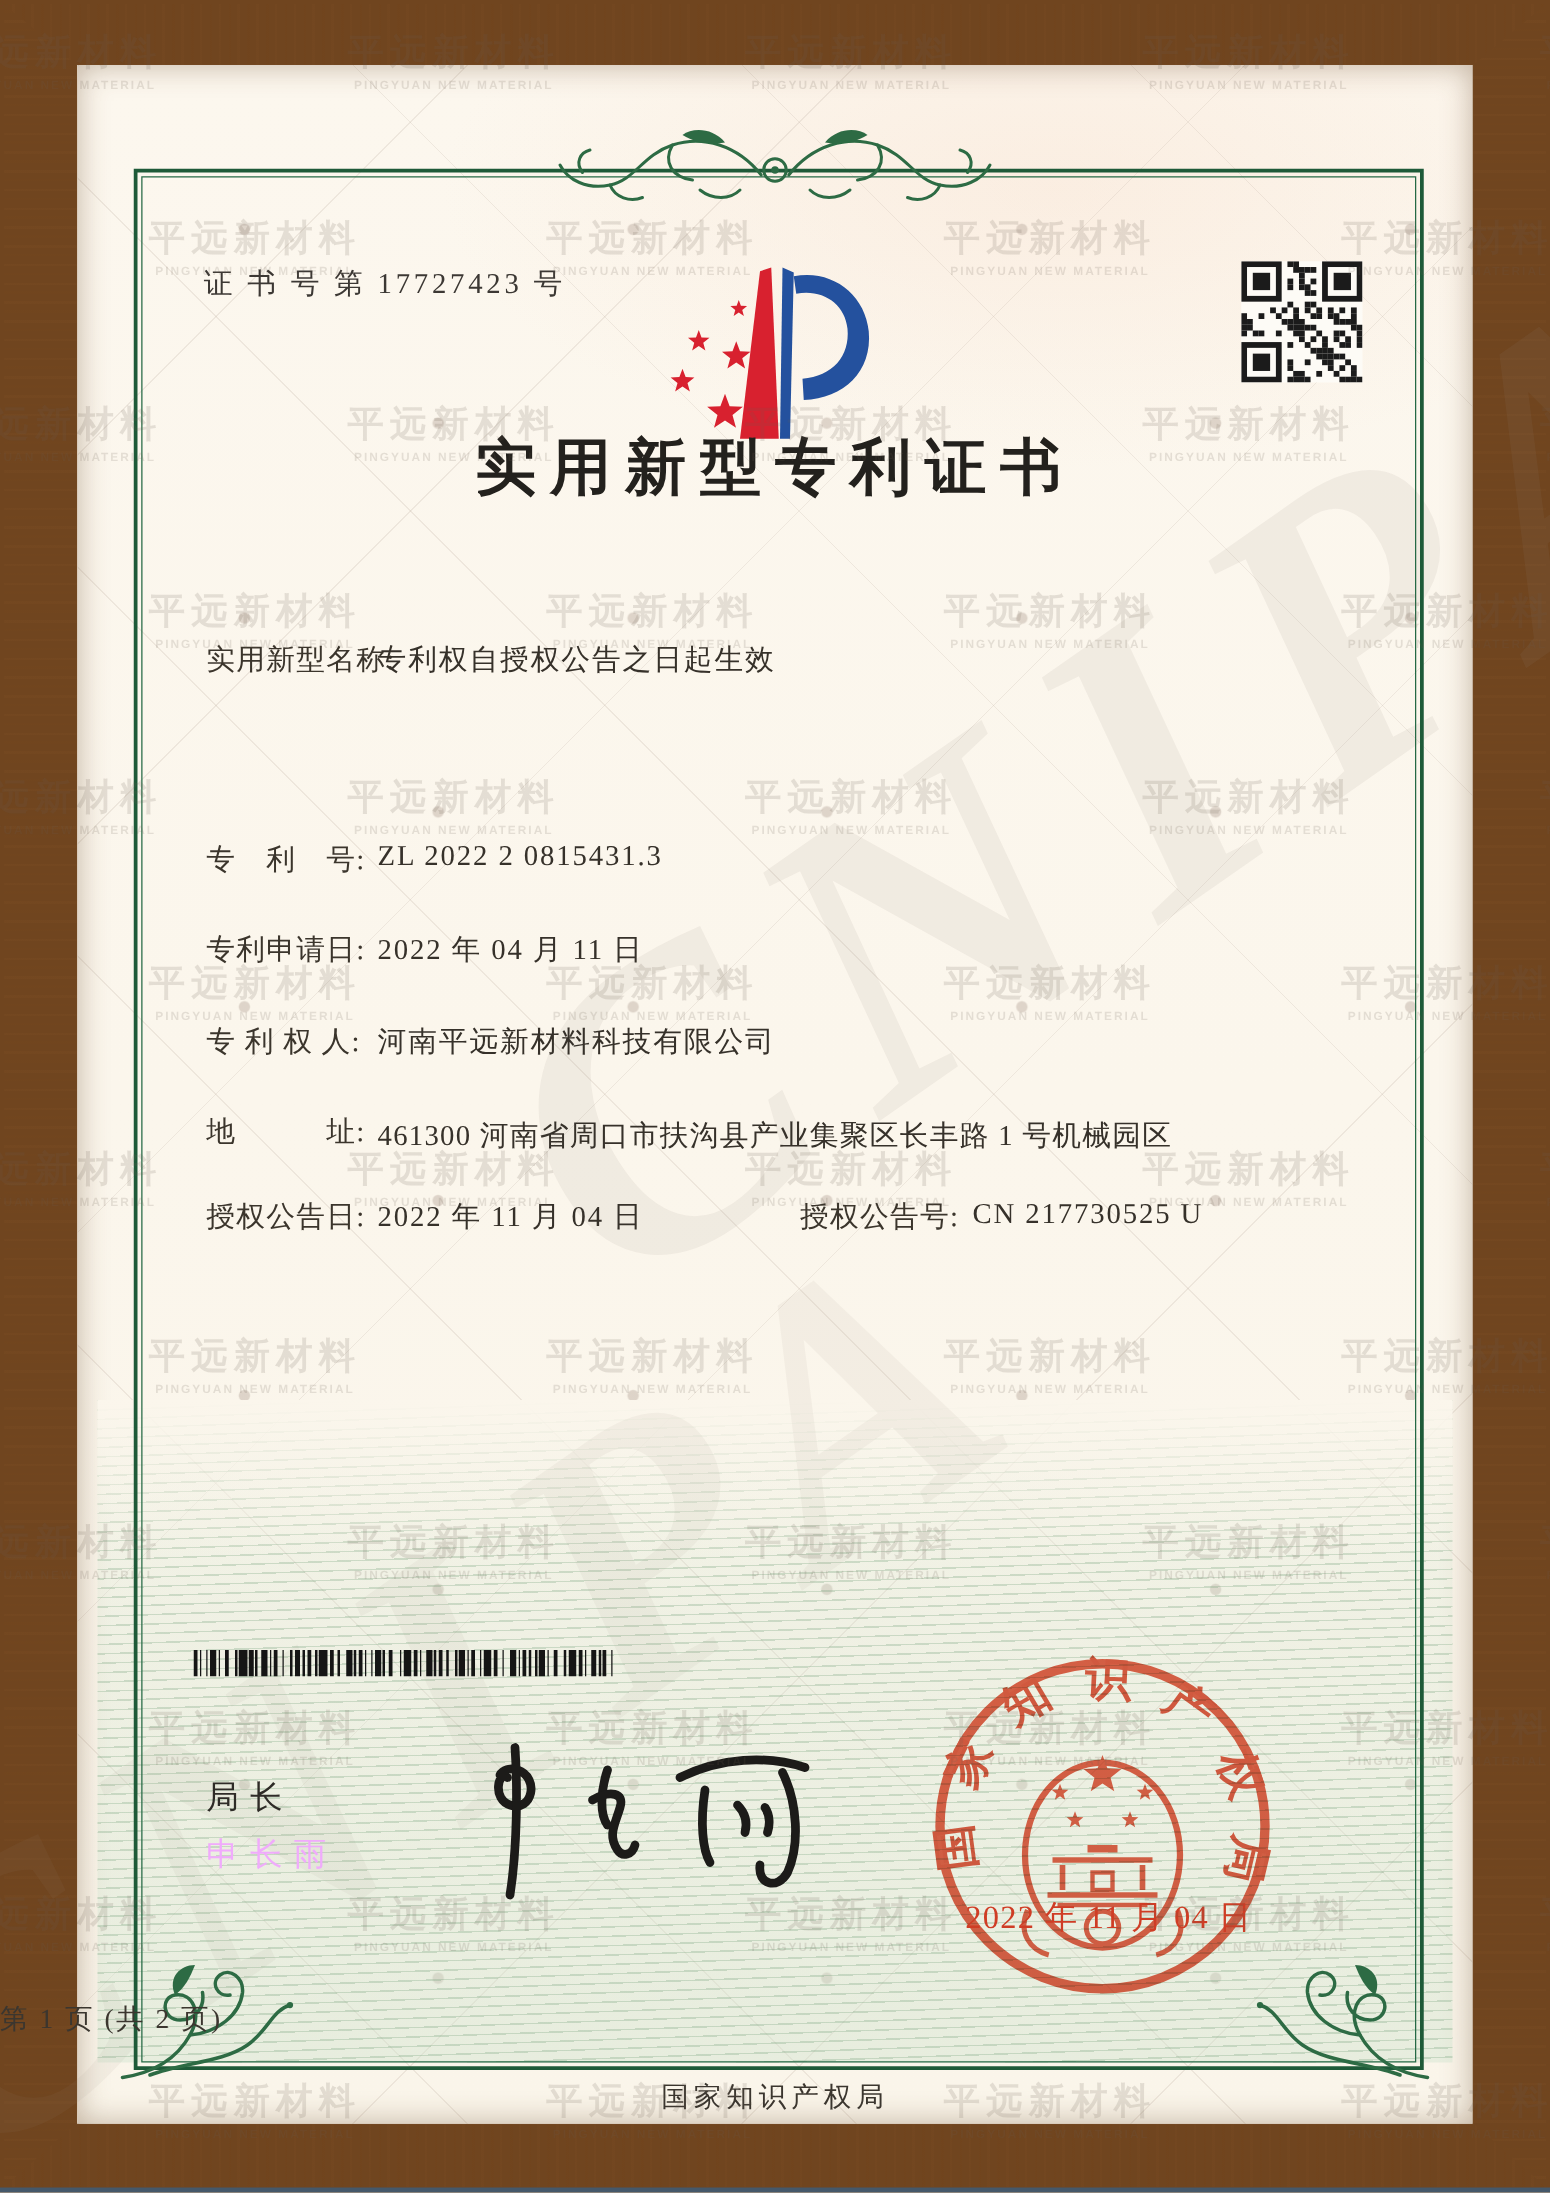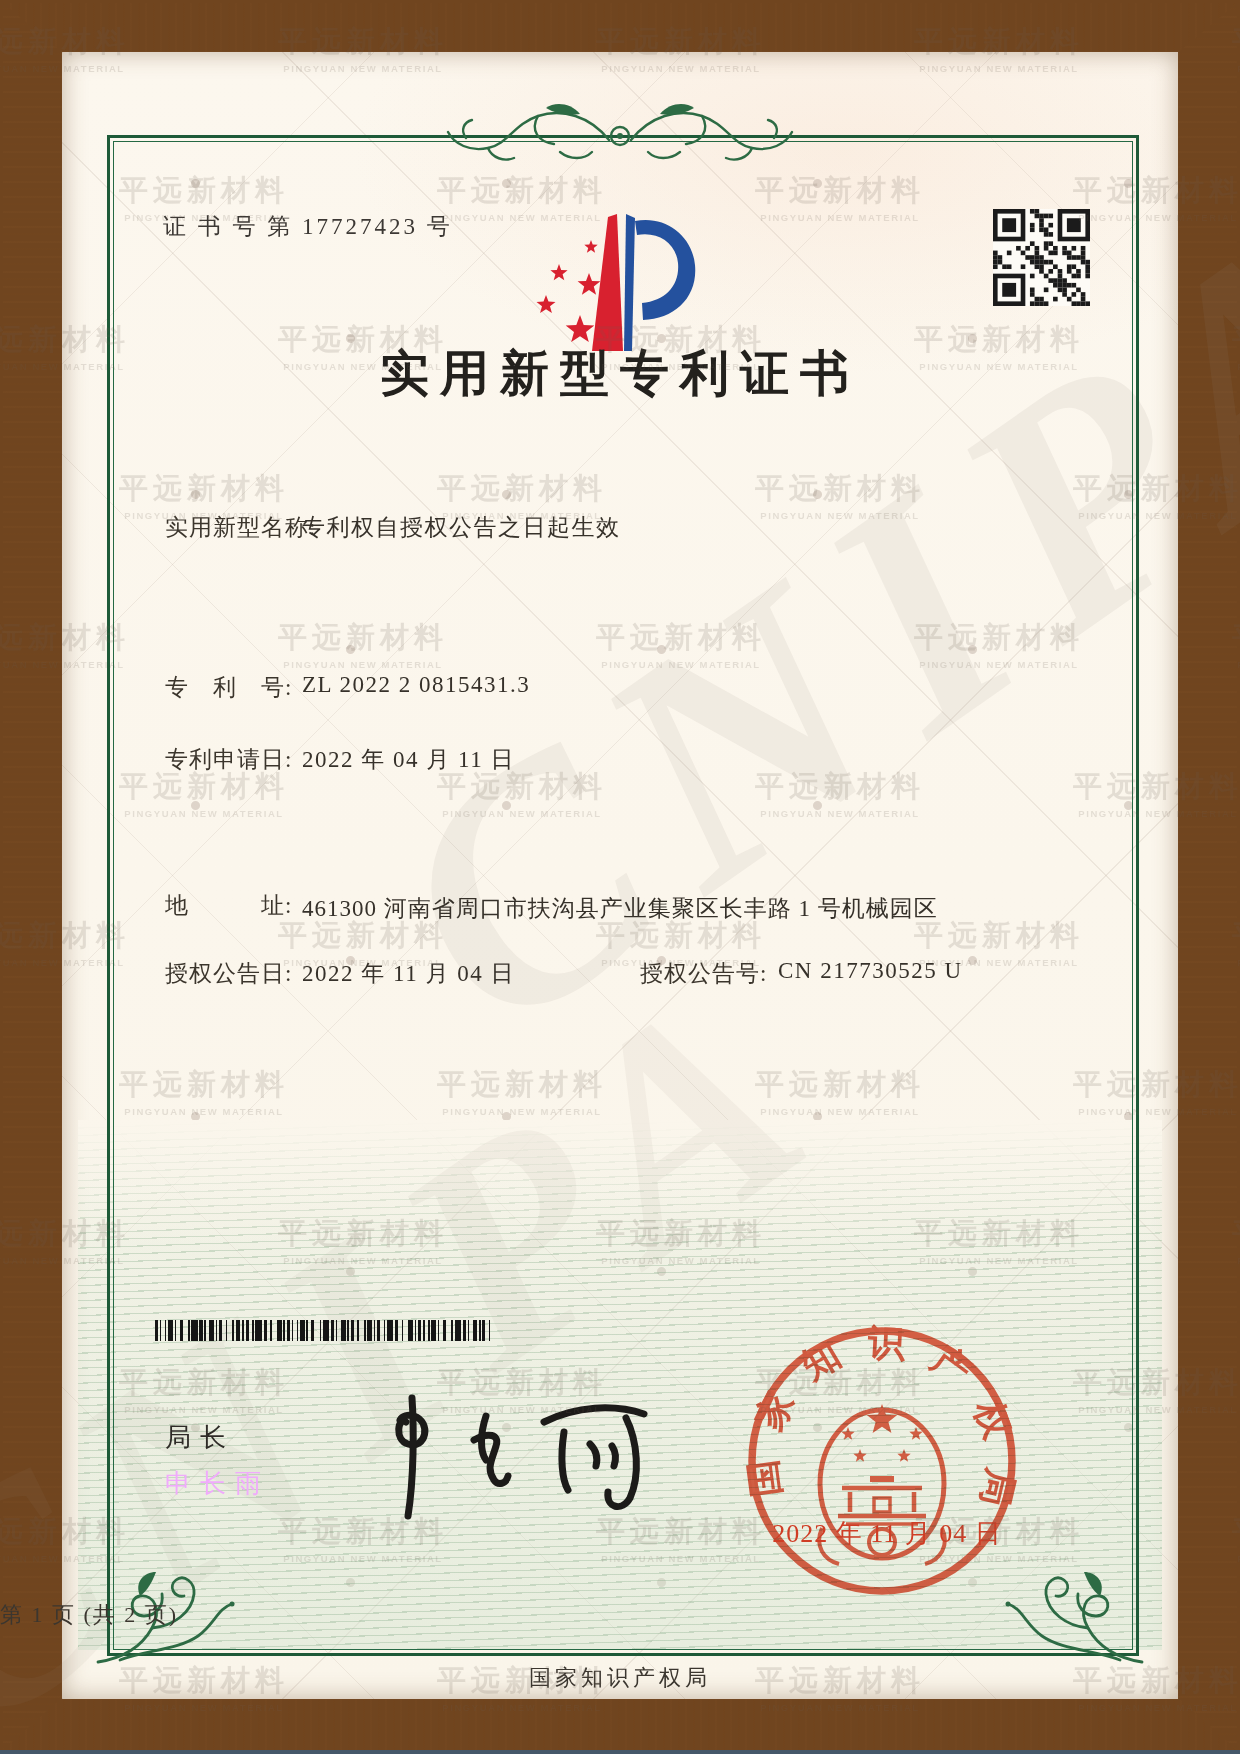--- a/index.html
+++ b/index.html
@@ -276,20 +276,24 @@
     <span class="fvalue">专利权自授权公告之日起生效</span>
   </div>
   <div class="frow" style="top:672px">
     <span class="flabel">专　利　号:</span>
     <span class="fvalue">ZL 2022 2 0815431.3</span>
   </div>
   <div class="frow" style="top:744px">
     <span class="flabel">专利申请日:</span>
     <span class="fvalue">2022 年 04 月 11 日</span>
   </div>
+  <div class="frow" style="top:818px">
+    <span class="flabel">专 利 权 人:</span>
+    <span class="fvalue">河南平远新材料科技有限公司</span>
+  </div>
   <div class="frow" style="top:890px">
     <span class="flabel">地　　　址:</span>
     <span class="fvalue wrap">461300 河南省周口市扶沟县产业集聚区长丰路 1 号机械园区</span>
   </div>
   <div class="frow" style="top:958px">
     <span class="flabel">授权公告日:</span>
     <span class="fvalue">2022 年 11 月 04 日</span>
     <span class="flabel l2">授权公告号:</span>
     <span class="fvalue v2">CN 217730525 U</span>
   </div>

